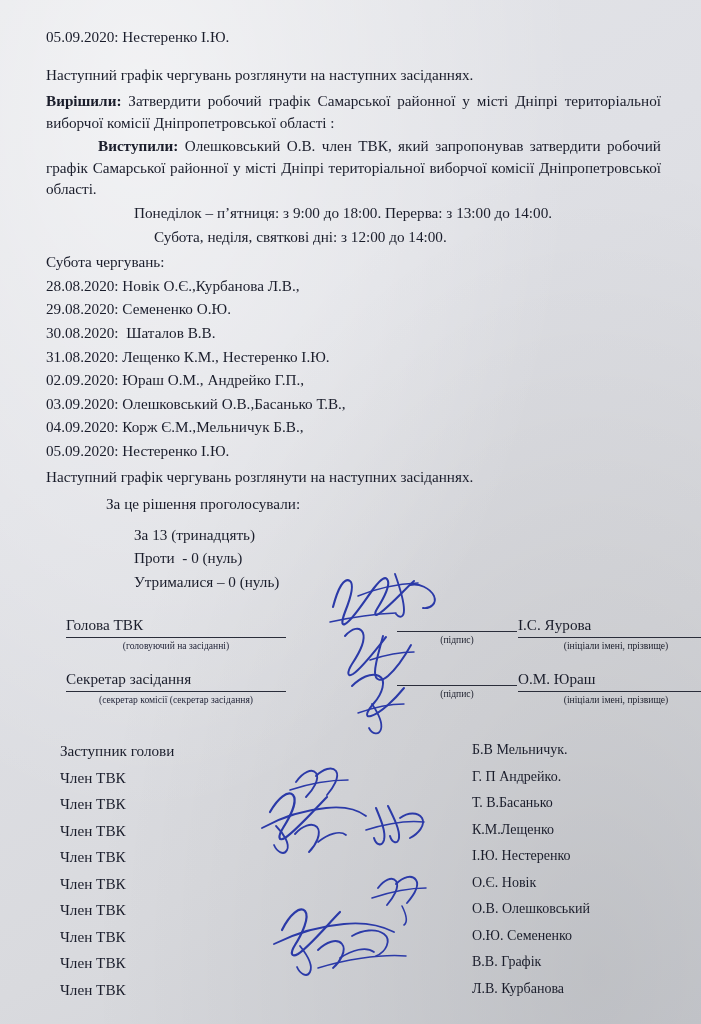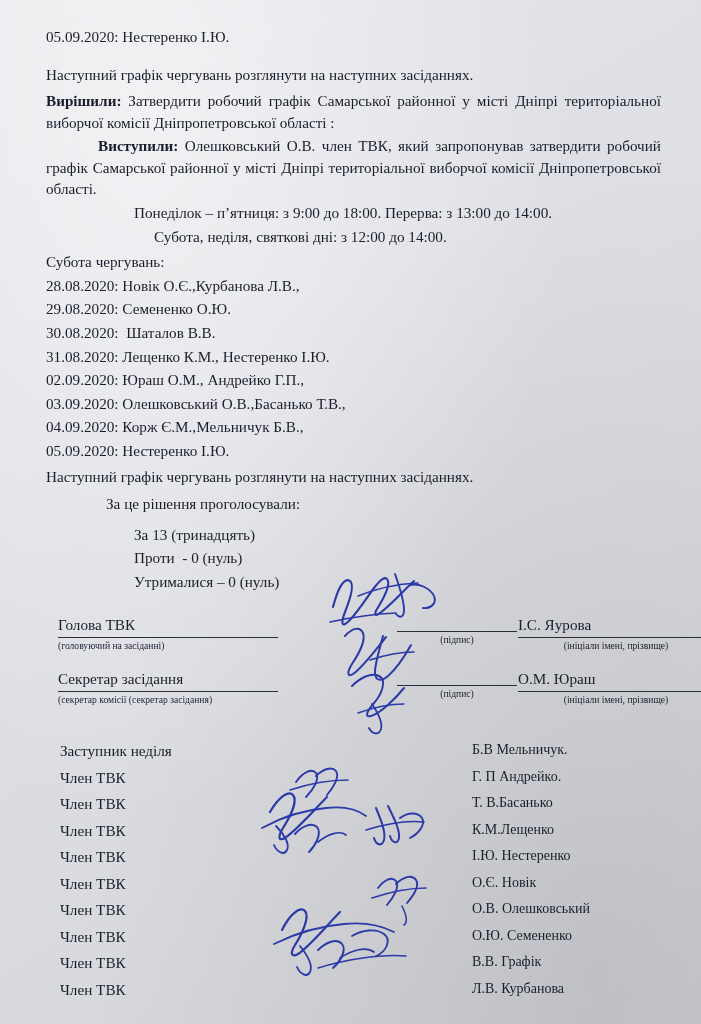--- a/index.html
+++ b/index.html
@@ -59,32 +59,33 @@
     position: relative;
     margin-top: 22px;
     height: 104px;
   }
   .sig-row {
     position: relative;
     height: 40px;
   }
   .sig-left {
     position: absolute;
-    left: 12px;
+    left: 20px;
     top: 0;
     width: 230px;
   }
   .sig-left .label { font-size: 15.2px; }
   .sig-left .rule {
     border-bottom: 1px solid #2a2d3a;
     width: 220px;
     margin-top: 1px;
   }
   .sig-left .caption {
     font-size: 9.6px;
+    text-align: center;
     width: 220px;
     margin-top: 1px;
     color: #23263a;
   }
   .sig-mid {
     position: absolute;
     left: 330px;
     top: 0;
     width: 130px;
     padding-left: 21px;
@@ -224,21 +225,21 @@
         <div class="sig-right">
           <div class="name">О.М. Юраш</div>
           <div class="rule"></div>
           <div class="caption">(ініціали імені, прізвище)</div>
         </div>
       </div>
     </div>
 
     <div class="members">
       <div class="member-row">
-        <span class="member-role">Заступник неділя</span>
+        <span class="member-role">Заступник голови</span>
         <span class="member-name">Б.В Мельничук.</span>
       </div>
       <div class="member-row">
         <span class="member-role">Член ТВК</span>
         <span class="member-name">Г. П Андрейко.</span>
       </div>
       <div class="member-row">
         <span class="member-role">Член ТВК</span>
         <span class="member-name">Т. В.Басанько</span>
       </div>

